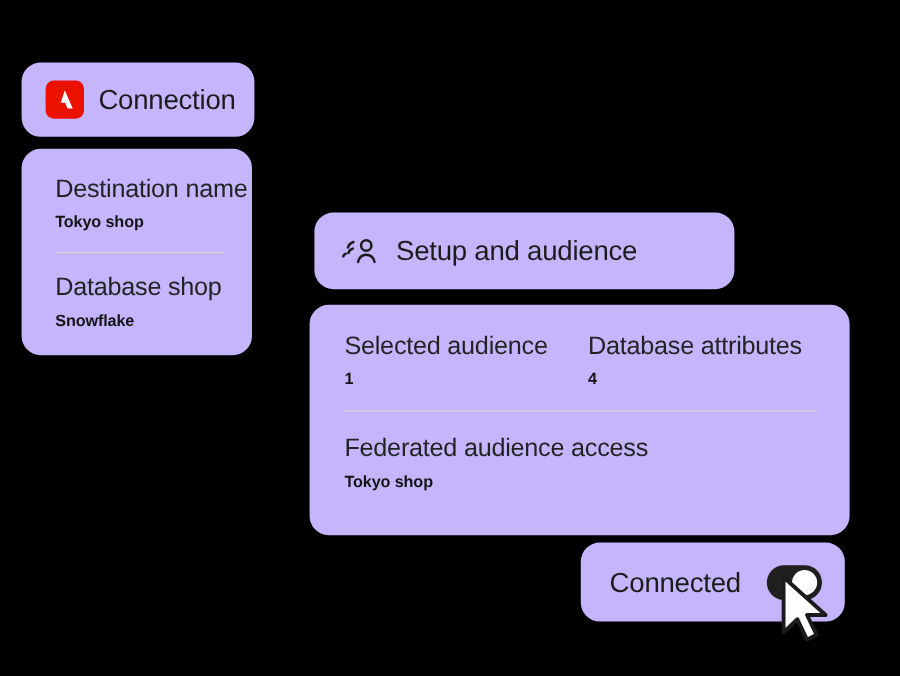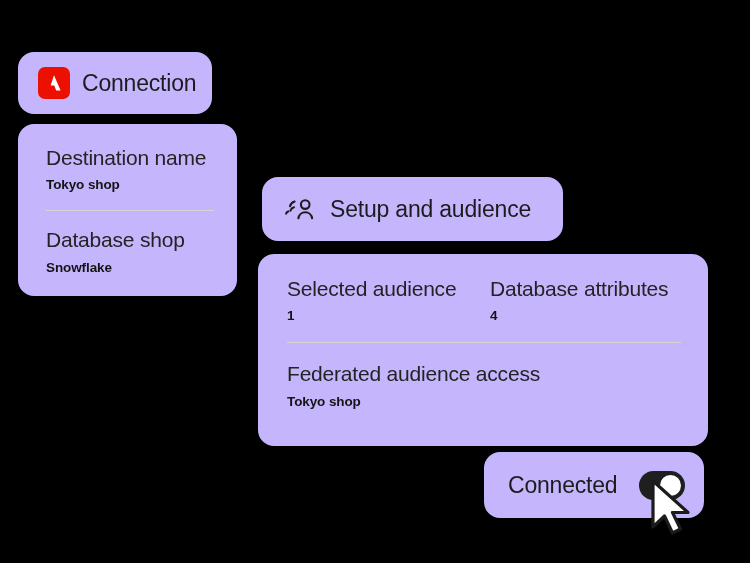--- a/index.html
+++ b/index.html
@@ -54,21 +54,21 @@
     font-size: 23px;
     color: #1c1c1c;
     letter-spacing: -0.2px;
     white-space: nowrap;
   }
 
   
   #destination-card {
     left: 18px;
     top: 124px;
-    width: 219px;
+    width: 192px;
     height: 172px;
     border-radius: 16px;
     padding: 19px 20px 0 25px;
   }
   .field-title {
     font-size: 21px;
     color: #232323;
     letter-spacing: -0.2px;
     line-height: 1.16;
     white-space: nowrap;
@@ -84,21 +84,21 @@
   .rule {
     height: 1px;
     background: #d4d4d4;
     margin: 18px 0 17px 0;
   }
 
   
   #setup-card {
     left: 262px;
     top: 177px;
-    width: 301px;
+    width: 350px;
     height: 64px;
     border-radius: 16px;
     display: flex;
     align-items: center;
     padding-left: 19px;
     gap: 14px;
   }
   .audience-mark {
     width: 32px;
     height: 30px;

